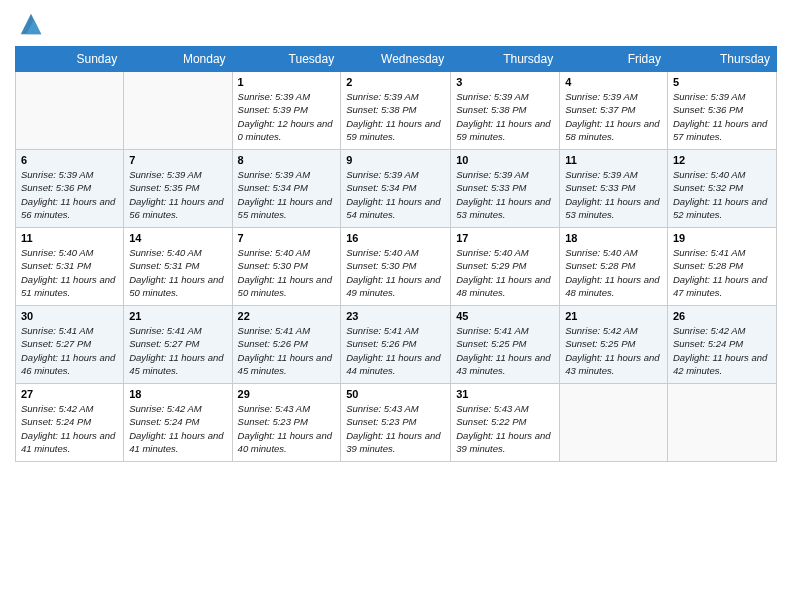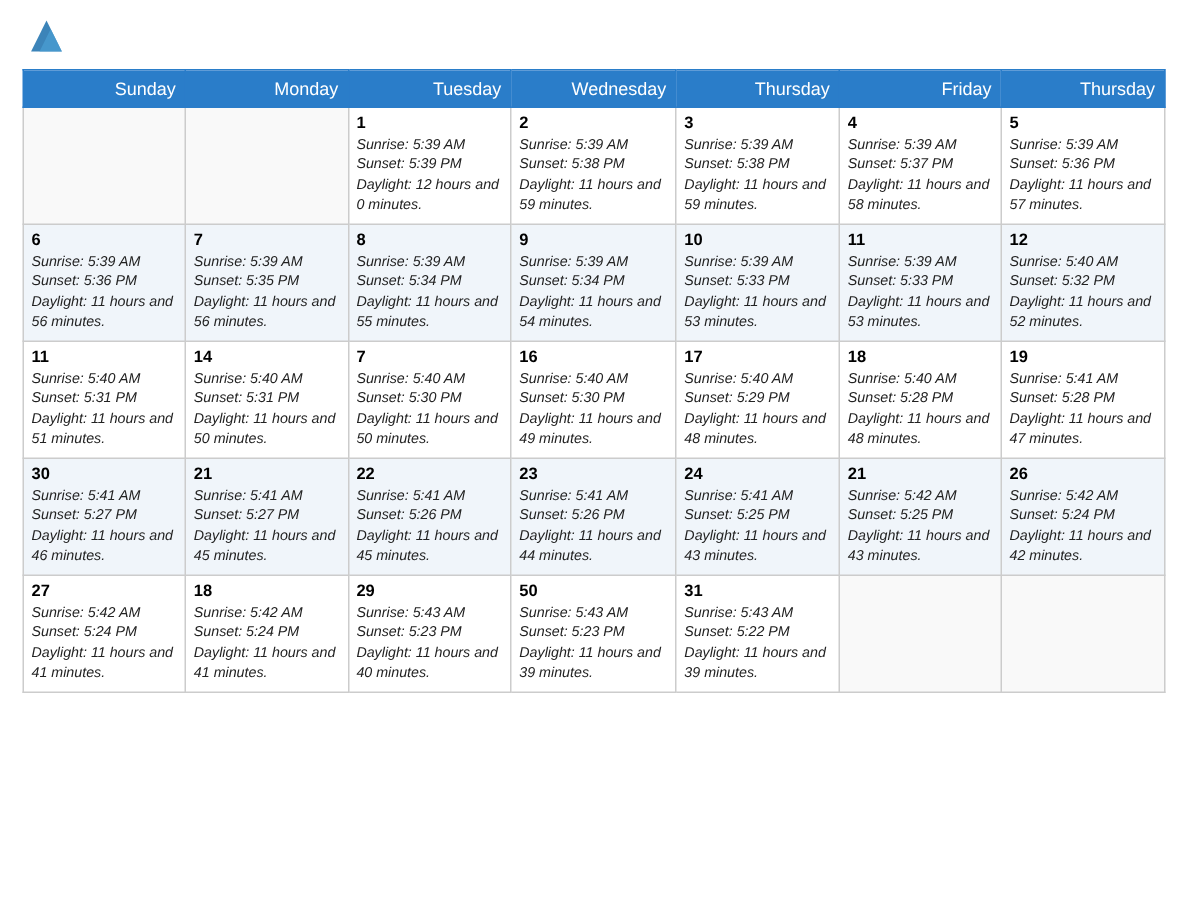--- a/index.html
+++ b/index.html
@@ -160,21 +160,21 @@
           <td><span class="day-num">16</span><span class="cell-content">Sunrise: 5:40 AM<br>Sunset: 5:30 PM<br>Daylight: 11 hours and 49 minutes.</span></td>
           <td><span class="day-num">17</span><span class="cell-content">Sunrise: 5:40 AM<br>Sunset: 5:29 PM<br>Daylight: 11 hours and 48 minutes.</span></td>
           <td><span class="day-num">18</span><span class="cell-content">Sunrise: 5:40 AM<br>Sunset: 5:28 PM<br>Daylight: 11 hours and 48 minutes.</span></td>
           <td><span class="day-num">19</span><span class="cell-content">Sunrise: 5:41 AM<br>Sunset: 5:28 PM<br>Daylight: 11 hours and 47 minutes.</span></td>
         </tr>
         <tr>
           <td><span class="day-num">30</span><span class="cell-content">Sunrise: 5:41 AM<br>Sunset: 5:27 PM<br>Daylight: 11 hours and 46 minutes.</span></td>
           <td><span class="day-num">21</span><span class="cell-content">Sunrise: 5:41 AM<br>Sunset: 5:27 PM<br>Daylight: 11 hours and 45 minutes.</span></td>
           <td><span class="day-num">22</span><span class="cell-content">Sunrise: 5:41 AM<br>Sunset: 5:26 PM<br>Daylight: 11 hours and 45 minutes.</span></td>
           <td><span class="day-num">23</span><span class="cell-content">Sunrise: 5:41 AM<br>Sunset: 5:26 PM<br>Daylight: 11 hours and 44 minutes.</span></td>
-          <td><span class="day-num">24</span><span class="cell-content">Sunrise: 5:41 AM<br>Sunset: 5:25 PM<br>Daylight: 11 hours and 43 minutes.</span></td>
+          <td><span class="day-num">45</span><span class="cell-content">Sunrise: 5:41 AM<br>Sunset: 5:25 PM<br>Daylight: 11 hours and 43 minutes.</span></td>
           <td><span class="day-num">21</span><span class="cell-content">Sunrise: 5:42 AM<br>Sunset: 5:25 PM<br>Daylight: 11 hours and 43 minutes.</span></td>
           <td><span class="day-num">26</span><span class="cell-content">Sunrise: 5:42 AM<br>Sunset: 5:24 PM<br>Daylight: 11 hours and 42 minutes.</span></td>
         </tr>
         <tr>
           <td><span class="day-num">27</span><span class="cell-content">Sunrise: 5:42 AM<br>Sunset: 5:24 PM<br>Daylight: 11 hours and 41 minutes.</span></td>
           <td><span class="day-num">18</span><span class="cell-content">Sunrise: 5:42 AM<br>Sunset: 5:24 PM<br>Daylight: 11 hours and 41 minutes.</span></td>
           <td><span class="day-num">29</span><span class="cell-content">Sunrise: 5:43 AM<br>Sunset: 5:23 PM<br>Daylight: 11 hours and 40 minutes.</span></td>
           <td><span class="day-num">50</span><span class="cell-content">Sunrise: 5:43 AM<br>Sunset: 5:23 PM<br>Daylight: 11 hours and 39 minutes.</span></td>
           <td><span class="day-num">31</span><span class="cell-content">Sunrise: 5:43 AM<br>Sunset: 5:22 PM<br>Daylight: 11 hours and 39 minutes.</span></td>
           <td class="empty-cell"></td>

